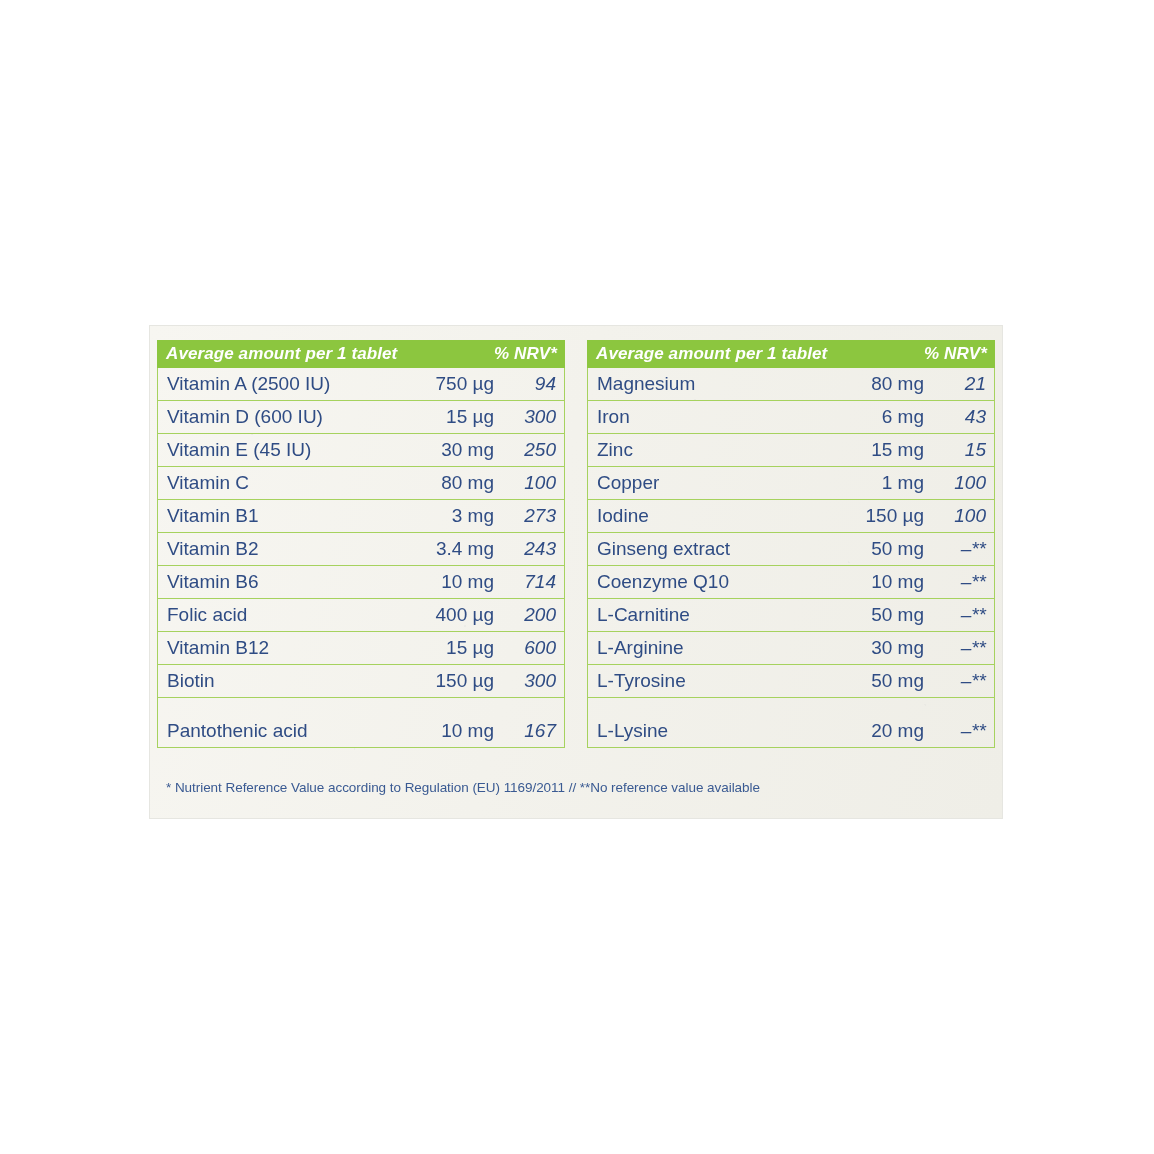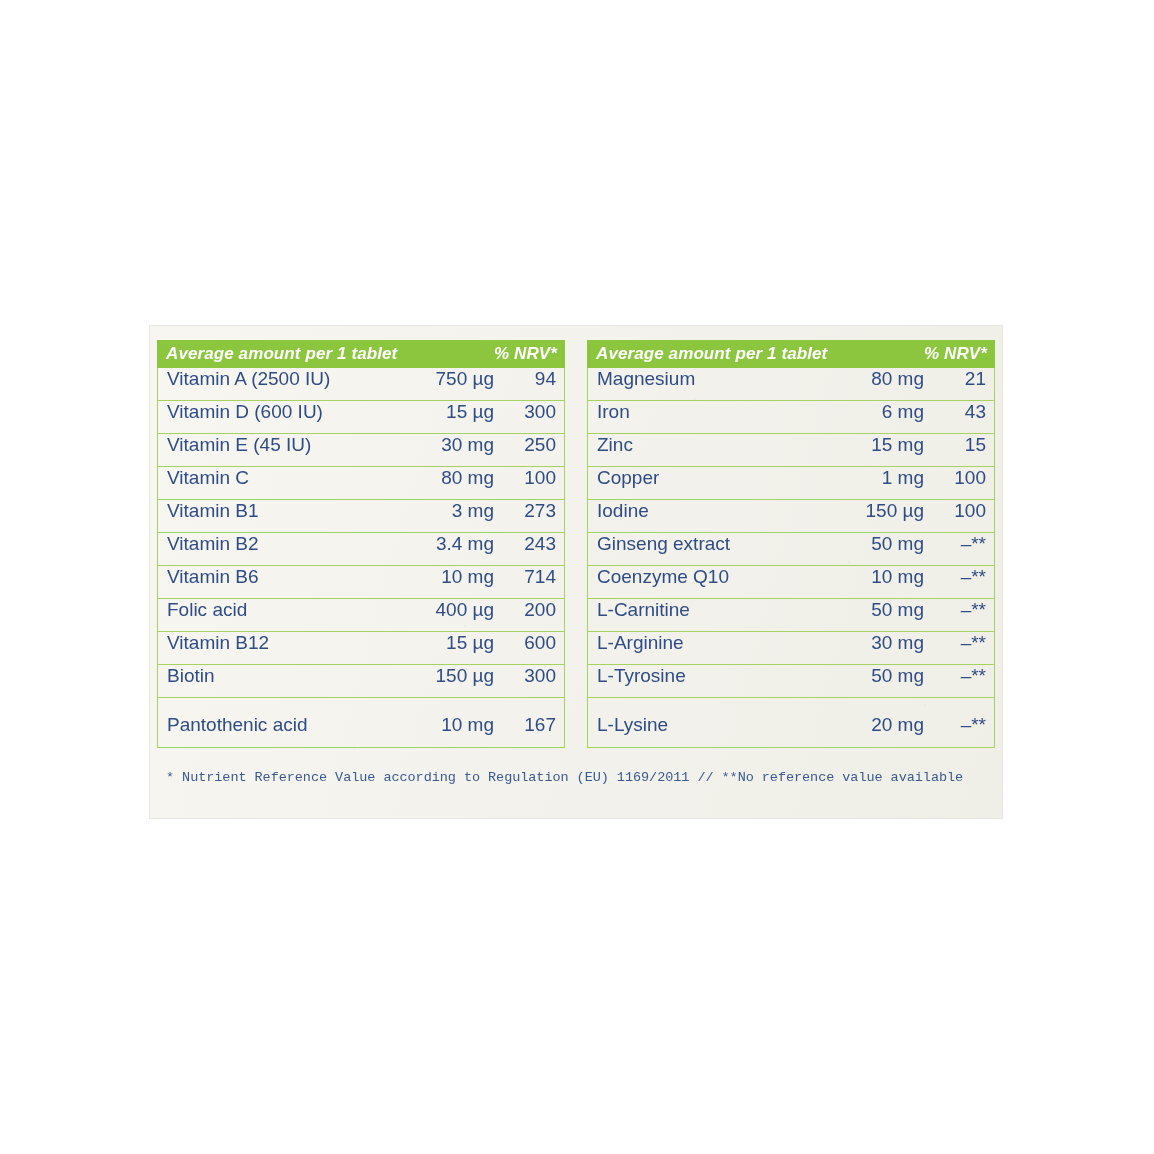--- a/index.html
+++ b/index.html
@@ -72,46 +72,45 @@
   .table-header .hdr-right { flex: 0 0 auto; }
 
   .table-body {
     border-left: 1px solid #a6d25e;
     border-right: 1px solid #a6d25e;
     border-bottom: 1px solid #a6d25e;
   }
 
   .nutri-row {
     display: flex;
-    align-items: flex-start;
+    align-items: center;
     height: 33px;
     padding: 0 8px 0 9px;
     border-bottom: 1px solid #a6d25e;
     color: #2f4c84;
     font-size: 19px;
     white-space: nowrap;
   }
   .nutri-row:last-child { border-bottom: none; margin-top: 16px; }
 
   .cell-name   { flex: 1 1 auto; text-align: left; }
   .cell-amount { flex: 0 0 auto; width: 108px; text-align: right; }
-  .cell-nrv    { flex: 0 0 auto; width: 62px;  text-align: right; }
+  .cell-nrv    { flex: 0 0 auto; width: 62px;  text-align: right; font-style: italic; }
 
   .dash-nrv { letter-spacing: 0; }
 
   #footnote {
     position: absolute;
     left: 16px;
-    top: 444px;
+    top: 454px;
     width: 820px;
     color: #3a5a92;
     font-size: 13.5px;
     white-space: nowrap;
     letter-spacing: -.05px;
-    font-family: Liberation Mono, monospace;
   }
 </style>
 </head>
 <body>
 
 <div id="stage">
 
   <div id="label-card">
 
     <div id="tables-wrap">

